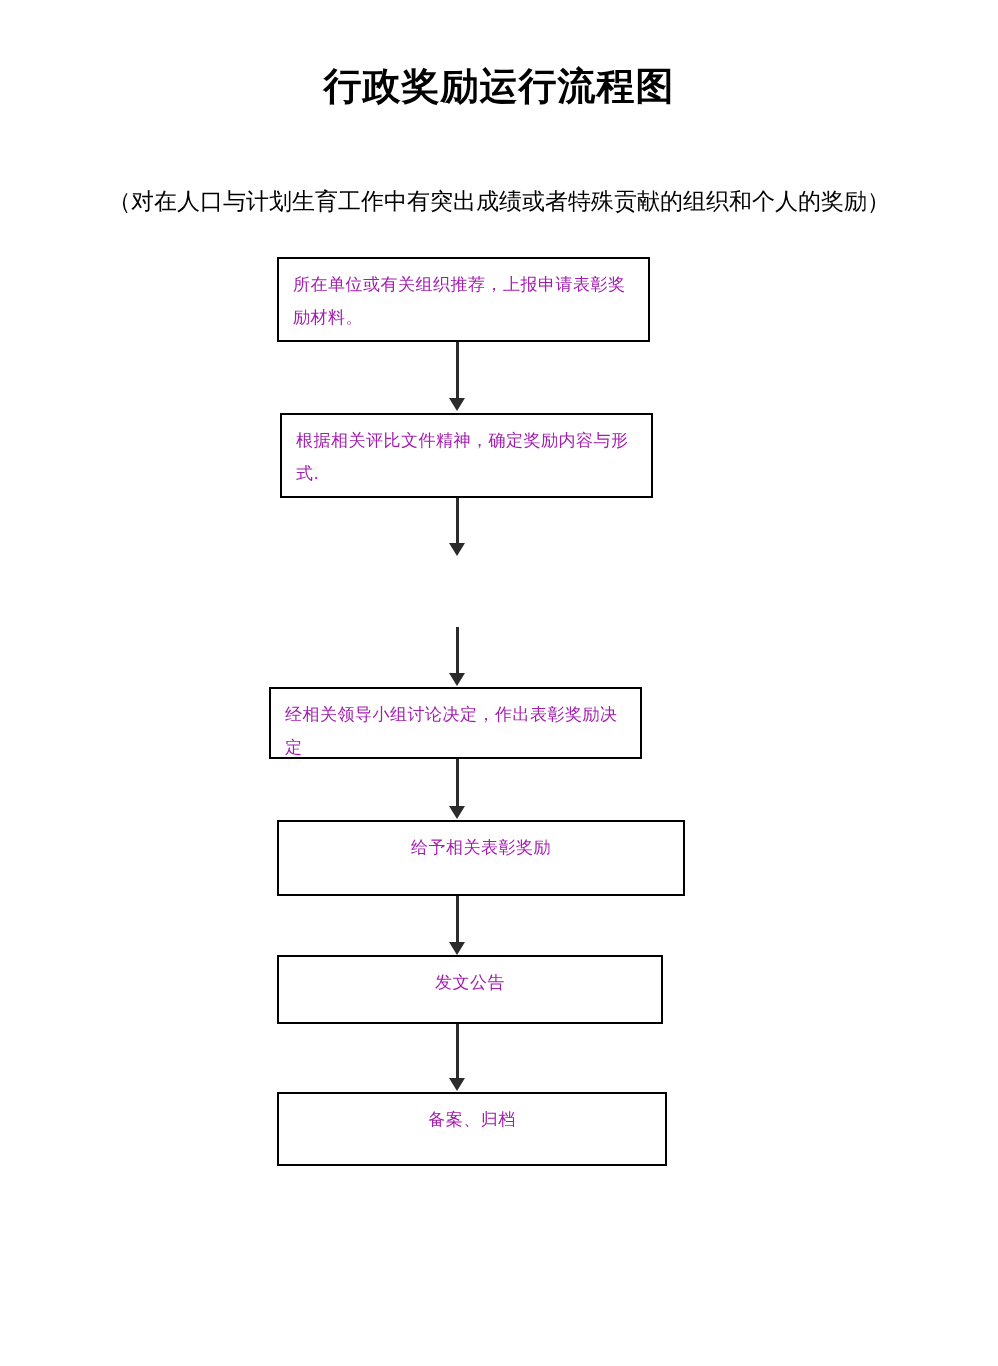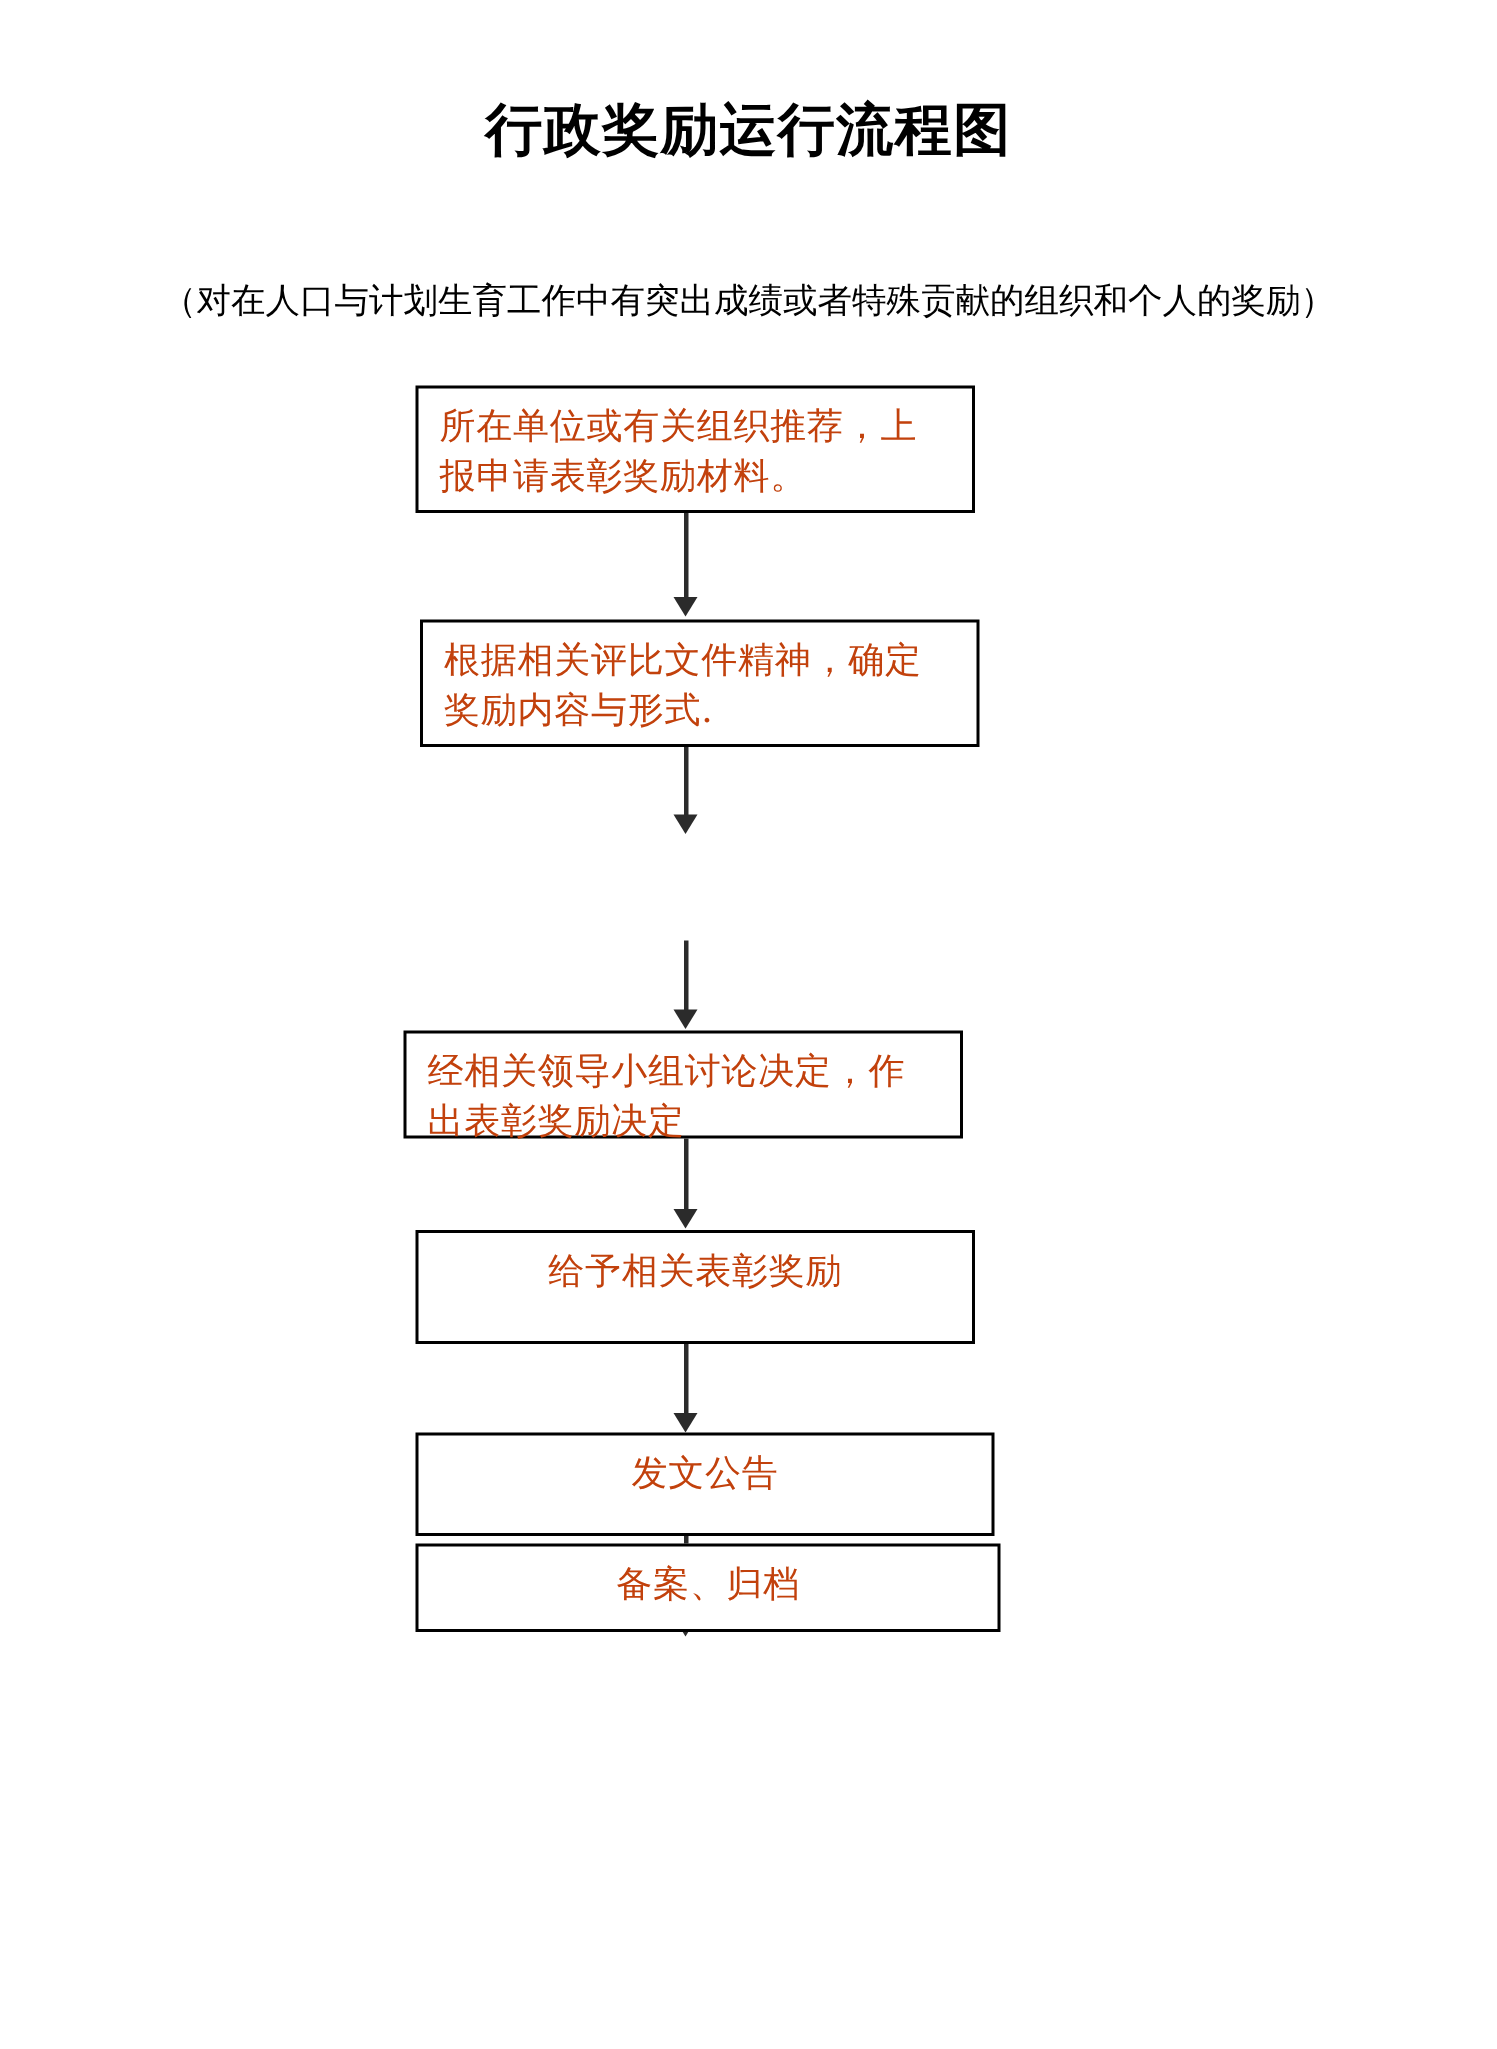--- a/index.html
+++ b/index.html
@@ -58,24 +58,24 @@
   }
   .node {
     position: absolute;
     box-sizing: border-box;
     border: 2px solid #000000;
     background: #ffffff;
   }
   .node-text {
     display: block;
     font-family: "DejaVu Serif", "Liberation Serif", serif;
-    font-size: 24px;
+    font-size: 17px;
     line-height: 33px;
     letter-spacing: 0.5px;
-    color: #c2410c;
+    color: #a21caf;
     padding: 9px 14px 0 14px;
     word-break: break-all;
   }
   .node.align-left .node-text  { text-align: left; }
   .node.align-center .node-text { text-align: center; }
 
   
   .conn {
     position: absolute;
     width: 0;
@@ -119,32 +119,32 @@
     <div class="conn" style="left:456px; top:627px; height:48px;"></div>
     <div class="arrowhead" style="left:449px; top:673px;"></div>
 
     <div class="node align-left" style="left:269px; top:687px; width:373px; height:72px;">
       <span class="node-text">经相关领导小组讨论决定，作出表彰奖励决定</span>
     </div>
 
     <div class="conn" style="left:456px; top:759px; height:49px;"></div>
     <div class="arrowhead" style="left:449px; top:806px;"></div>
 
-    <div class="node align-center" style="left:277px; top:820px; width:373px; height:76px;">
+    <div class="node align-center" style="left:277px; top:820px; width:408px; height:76px;">
       <span class="node-text">给予相关表彰奖励</span>
     </div>
 
     <div class="conn" style="left:456px; top:896px; height:48px;"></div>
     <div class="arrowhead" style="left:449px; top:942px;"></div>
 
     <div class="node align-center" style="left:277px; top:955px; width:386px; height:69px;">
       <span class="node-text">发文公告</span>
     </div>
 
     <div class="conn" style="left:456px; top:1024px; height:56px;"></div>
     <div class="arrowhead" style="left:449px; top:1078px;"></div>
 
-    <div class="node align-center" style="left:277px; top:1029px; width:390px; height:59px;">
+    <div class="node align-center" style="left:277px; top:1092px; width:390px; height:74px;">
       <span class="node-text">备案、归档</span>
     </div>
 
   </div>
 </div>
 
 </body></html>

